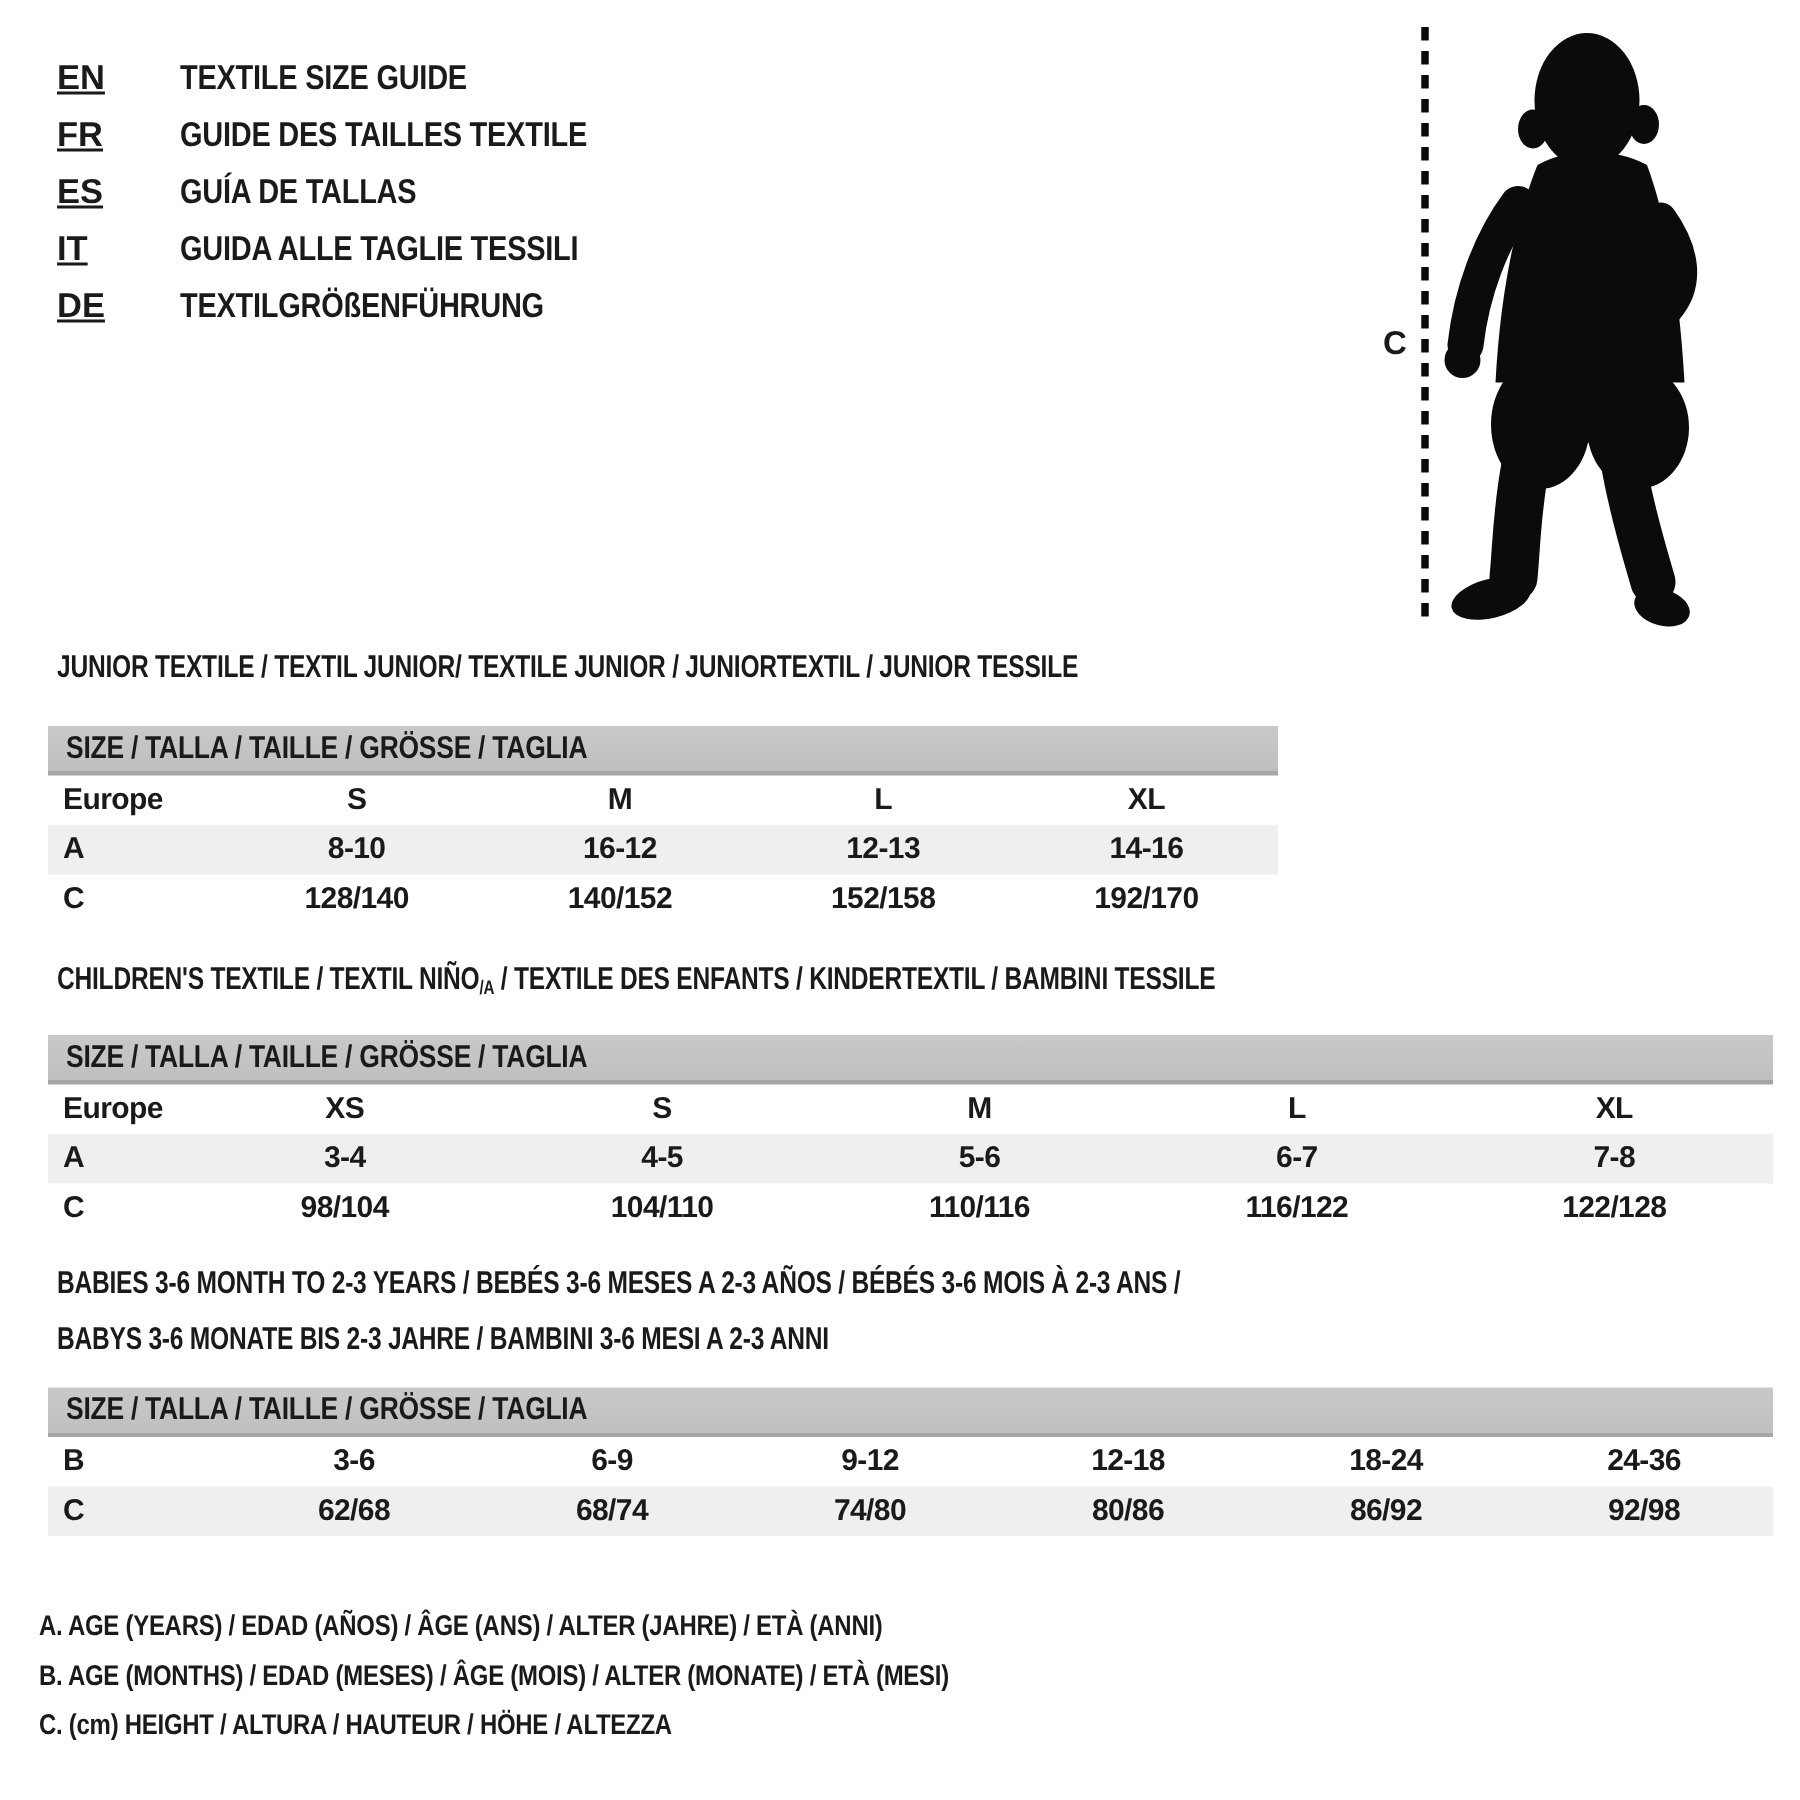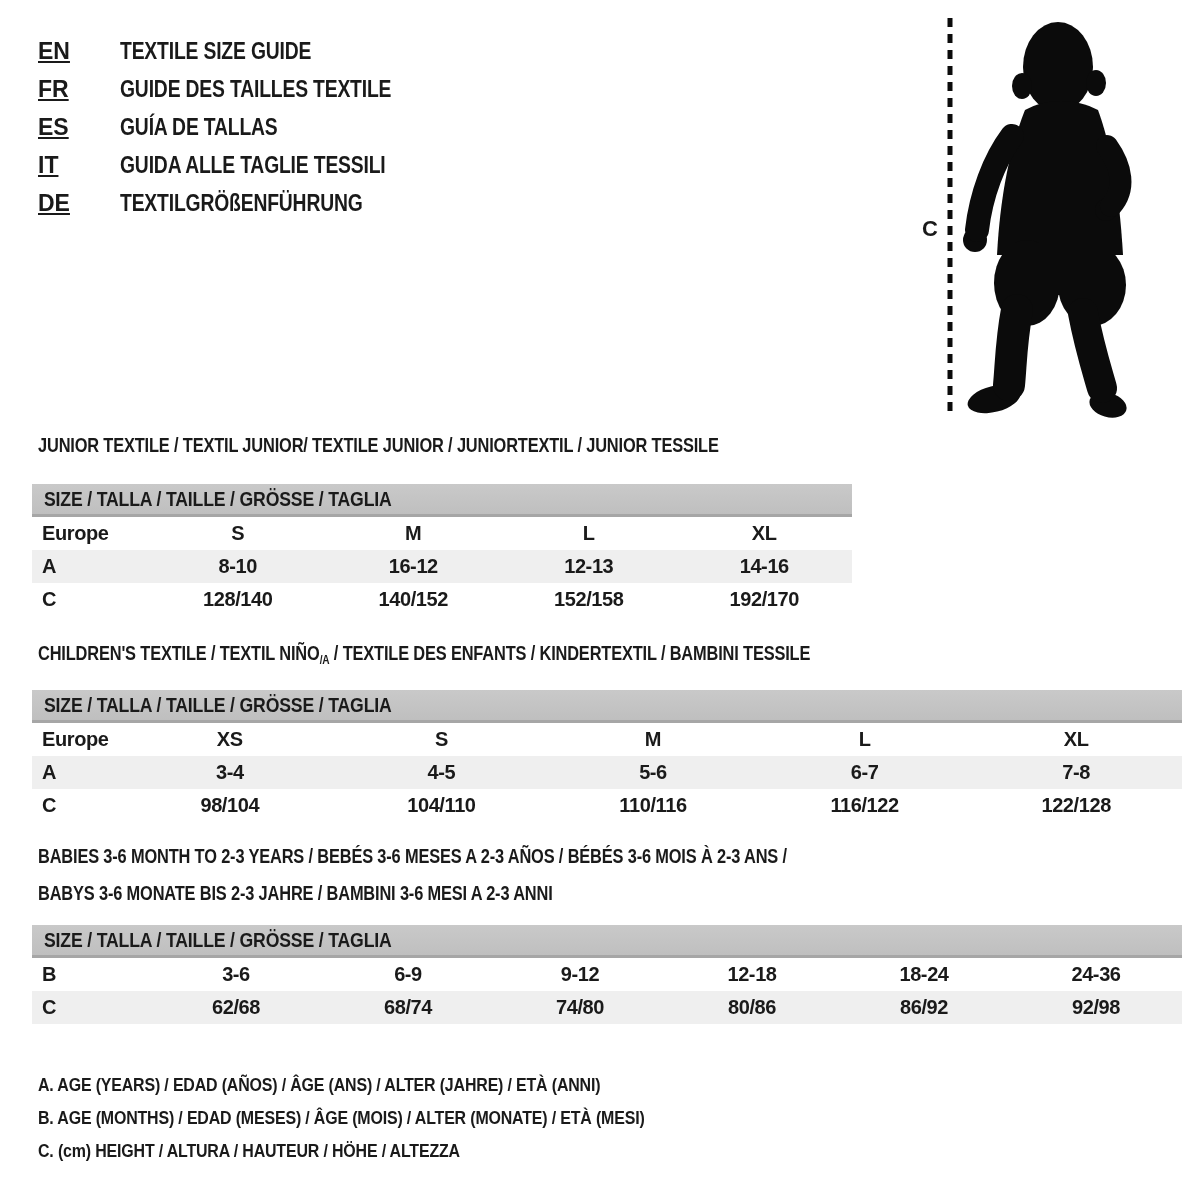--- a/index.html
+++ b/index.html
@@ -37,21 +37,21 @@
     display:flex; align-items:center; padding-left:12px; font-size:21px;
   }
   .trow { display:flex; align-items:center; height:33px; font-size:20px; letter-spacing:-0.4px; }
   .trow.alt { background:#efefef; }
   .tlabel { padding-left:10px; box-sizing:border-box; }
   .lbl118 { width:118px; }
   .lbl92  { width:92px; }
   .tcell { flex:1; text-align:center; }
 
   
-  .legend { position:absolute; left:38px; top:1068px; }
+  .legend { position:absolute; left:26px; top:1068px; }
   .legend-line { display:flex; align-items:center; height:33px; font-size:19px; }
 </style>
 </head>
 <body>
 
 <div class="canvas">
 
   <div class="langs">
     <div class="lang-row">
       <span class="lang-code">EN</span>

